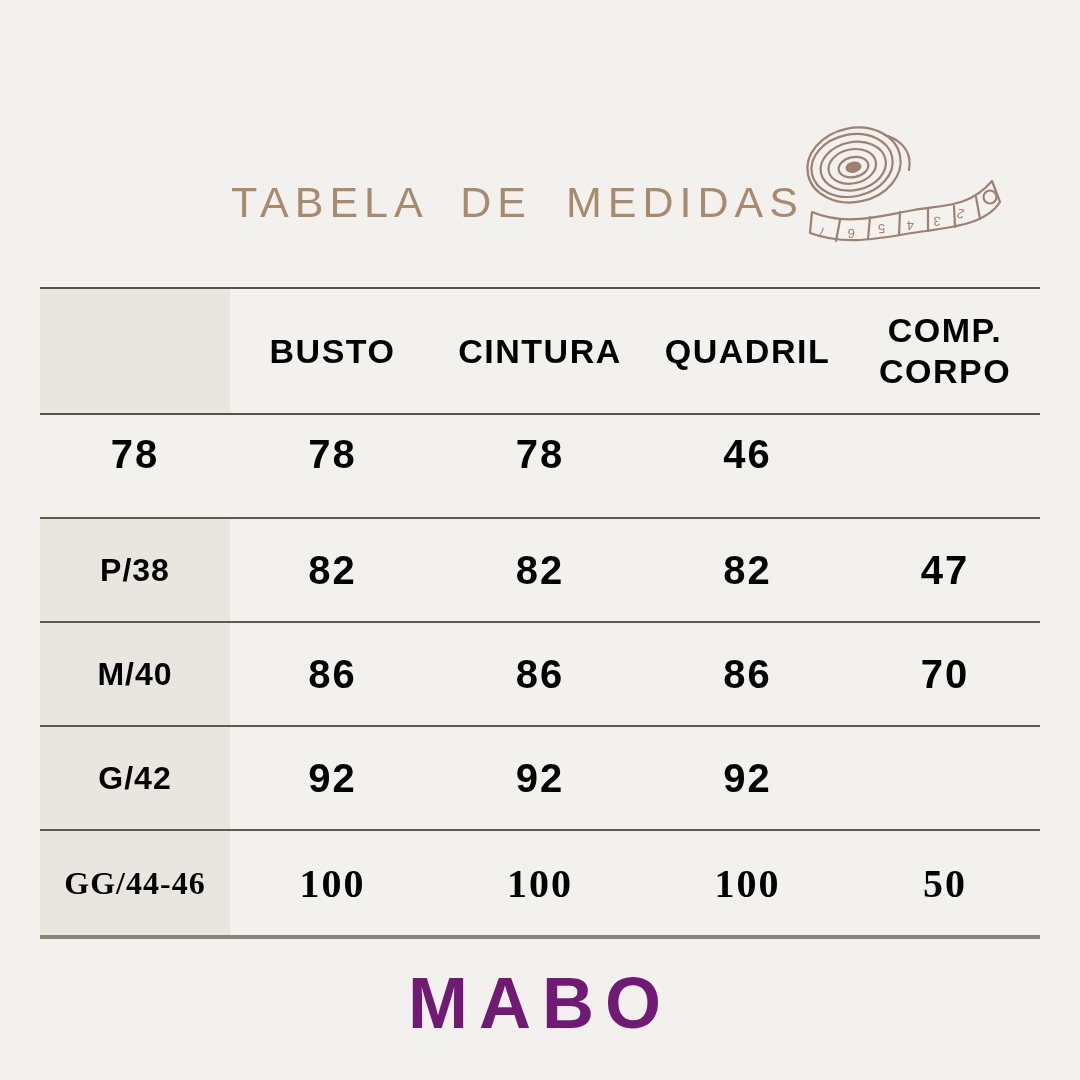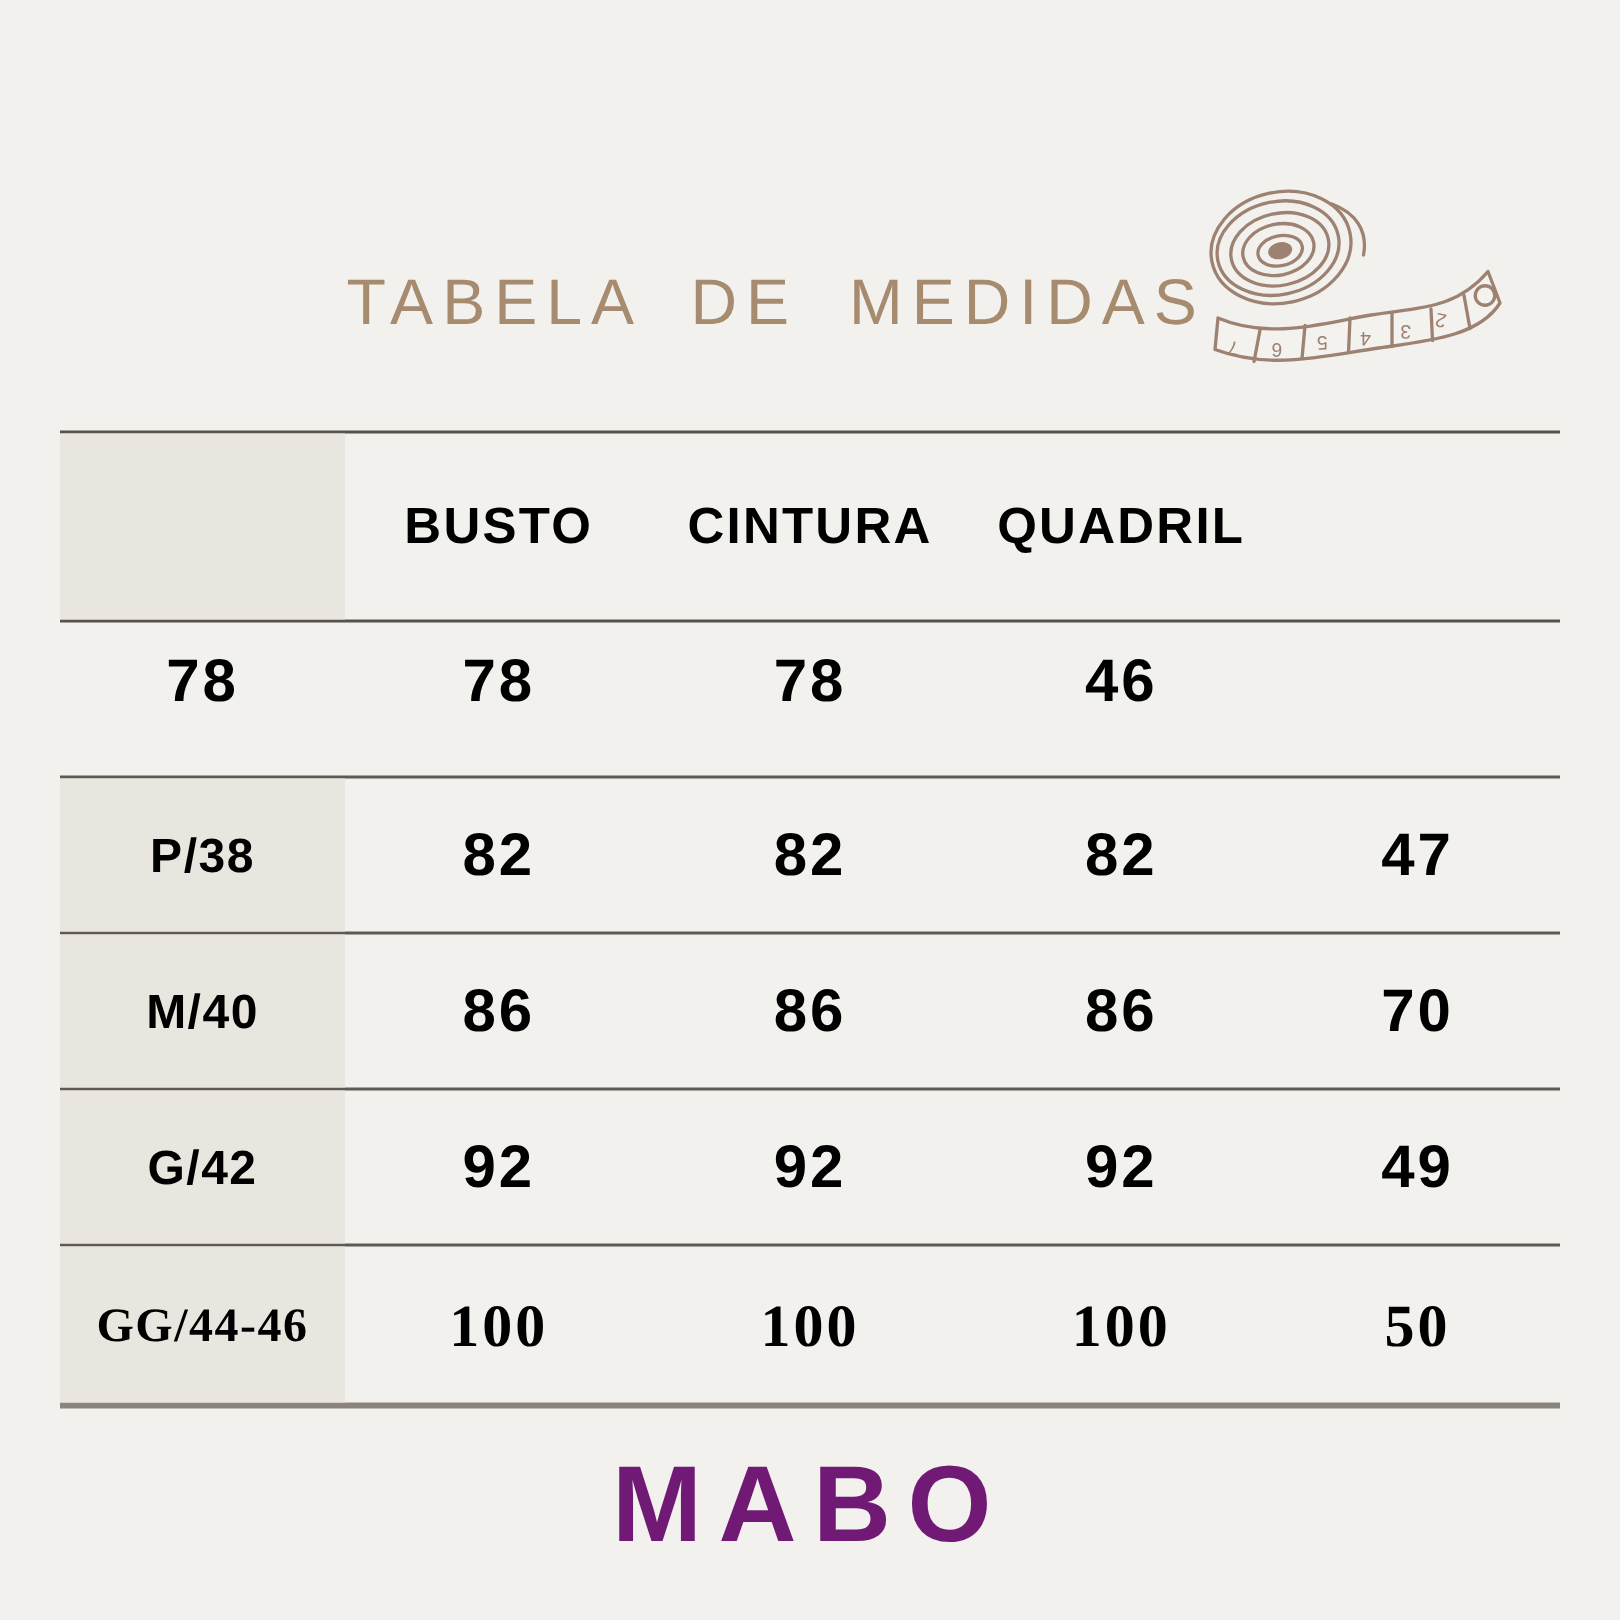--- a/index.html
+++ b/index.html
@@ -101,20 +101,22 @@
     </g>
   </svg>
 
   <div class="size-table">
 
     <div class="thead">
       <div class="cell cell-size"></div>
       <div class="cell cell-head">BUSTO</div>
       <div class="cell cell-head">CINTURA</div>
       <div class="cell cell-head">QUADRIL</div>
+      <div class="cell cell-head">COMP.
+CORPO</div>
     </div>
 
     <div class="trow r0">
       <div class="cell cell-value">78</div>
       <div class="cell cell-value">78</div>
       <div class="cell cell-value">78</div>
       <div class="cell cell-value">46</div>
     </div>
 
     <div class="trow">
@@ -131,21 +133,20 @@
       <div class="cell cell-value">86</div>
       <div class="cell cell-value">86</div>
       <div class="cell cell-value">70</div>
     </div>
 
     <div class="trow">
       <div class="cell cell-size">G/42</div>
       <div class="cell cell-value">92</div>
       <div class="cell cell-value">92</div>
       <div class="cell cell-value">92</div>
-      <div class="cell cell-value">49</div>
     </div>
 
     <div class="trow">
       <div class="cell cell-size">GG/44-46</div>
       <div class="cell cell-value">100</div>
       <div class="cell cell-value">100</div>
       <div class="cell cell-value">100</div>
       <div class="cell cell-value">50</div>
     </div>
 

